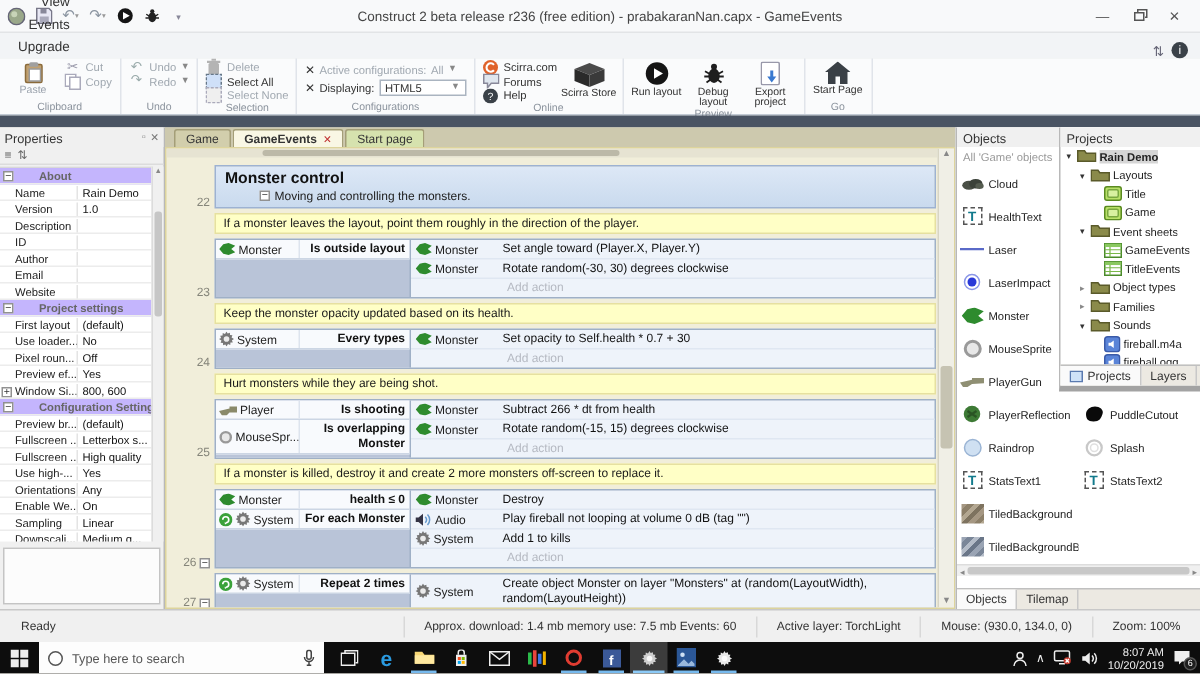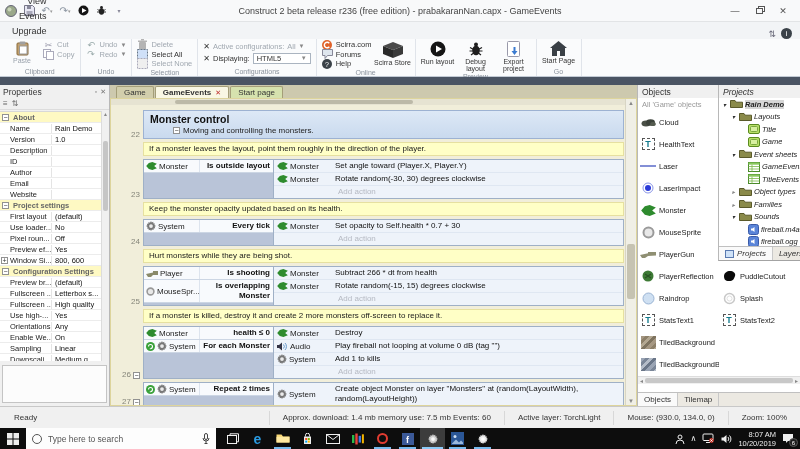--- a/index.html
+++ b/index.html
@@ -50,21 +50,21 @@
 
   
   .props { position:absolute; left:0; top:0; width:110px; height:321px; background:#f0f0f0; border-right:1px solid #b8b8b8; }
   .pheader { height:13px; display:flex; align-items:center; font-size:8.5px; color:#333; padding:0 3px; background:#f0f0f0; }
   .pheader .ph-ics { margin-left:auto; display:flex; gap:3px; font-size:7px; color:#777; }
   .ptoolbar { height:12px; display:flex; align-items:center; gap:4px; padding:0 3px; border-bottom:1px solid #dcdcdc; font-size:8px; color:#666; }
   .pgrid { position:absolute; left:0; top:26px; right:8px; height:250px; background:#fff; overflow:hidden; border-top:1px solid #d8d8d8; }
   .prow { display:flex; height:11px; border-bottom:1px solid #ececec; font-size:7.5px; align-items:center; white-space:nowrap; }
   .prow .pl { width:52px; padding:0 2px 0 10px; color:#222; overflow:hidden; border-right:1px solid #e4e4e4; }
   .prow .pv { flex:1; padding:0 3px; color:#111; overflow:hidden; }
-  .prow.section { background:#fef9c3; color:#666; font-weight:bold; padding-left:2px; gap:4px; }
+  .prow.section { background:#c4b5fd; color:#666; font-weight:bold; padding-left:2px; gap:17px; }
   .expbox { display:inline-flex; width:7px; height:7px; border:1px solid #919191; background:#fff; color:#333; font-size:7px; line-height:5px; align-items:center; justify-content:center; flex:none; font-weight:normal; }
   .pscroll { position:absolute; right:0; top:26px; width:8px; height:250px; background:#f0f0f0; border-left:1px solid #dcdcdc; font-size:5px; color:#888; text-align:center; }
   .pthumb { position:absolute; left:1px; top:30px; width:5px; height:70px; background:#c6c6c6; border-radius:2px; }
   .descbox { position:absolute; left:2px; right:2px; bottom:3px; height:38px; background:#fcfcfc; border:1px solid #c4c4c4; }
 
   
   .eventarea { position:absolute; left:110px; top:0; width:527px; height:321px; background:#cdc9ae; }
   .etabbar { height:13px; display:flex; align-items:flex-end; padding-left:6px; gap:1px; }
   .etab { font-size:8px; color:#333; background:#d2ceac; border:1px solid #a49e78; border-bottom:none; border-radius:2px 2px 0 0; padding:1px 7px; display:flex; gap:4px; align-items:center; }
   .etab.active { background:#f9f7e4; font-weight:bold; }
@@ -109,21 +109,21 @@
   .objitem { display:flex; align-items:center; gap:3px; height:22px; padding:0 2px; font-size:7.5px; color:#222; white-space:nowrap; overflow:hidden; }
   .oi { flex:none; display:inline-flex; align-items:center; justify-content:center; width:16px; }
   .ticon { display:inline-flex; width:13px; height:12px; border:1px dashed #555; background:#fff; color:#127a8c; font-weight:bold; font-size:9px; align-items:center; justify-content:center; }
   .tile { width:15px; height:13px; }
   .ohscroll { position:absolute; left:0; right:0; bottom:22px; height:8px; background:#f0f0f0; border-top:1px solid #ddd; font-size:6px; color:#888; display:flex; justify-content:space-between; align-items:center; padding:0 2px; }
   .ohthumb { flex:1; height:5px; margin:0 2px; background:#c8c8c8; border-radius:2px; }
   .ptabs { position:absolute; left:0; right:0; bottom:0; height:14px; background:#ece9e2; border-top:1px solid #c0c0c0; display:flex; }
   .ptab { font-size:8px; color:#333; padding:1px 6px; border-right:1px solid #c8c8c8; display:flex; align-items:center; gap:3px; }
   .ptab.active { background:#fafafa; }
 
-  .projpanel { position:absolute; right:0; top:0; width:82px; height:176px; background:#fff; border-left:1px solid #b8b8b8; border-bottom:1px solid #a3a3a3;font-style:italic; }
+  .projpanel { position:absolute; right:0; top:0; width:94px; height:176px; background:#fff; border-left:1px solid #b8b8b8; border-bottom:4px solid #a3a3a3; }
   .ptree { position:absolute; left:0; right:0; top:13px; bottom:14px; overflow:hidden; }
   .trow { display:flex; align-items:center; height:12.5px; font-size:7.5px; color:#222; white-space:nowrap; overflow:hidden; gap:2px; }
   .trow .arr { width:7px; font-size:6px; color:#555; flex:none; text-align:center; }
   .trow .ticn { flex:none; display:inline-flex; }
   .trow .tlabel { overflow:hidden; }
   .trow.bold .tlabel { font-weight:bold; }
   .trow.selected .tlabel { background:#d6d6d6; }
   .projtabs { position:absolute; left:0; right:0; bottom:0; height:14px; background:#ece9e2; border-top:1px solid #c0c0c0; display:flex; }
 
   
@@ -662,21 +662,21 @@
                     <div class="ccell">
                       <span class="obj">
                         <span class="ei">
                           <svg width="10" height="10" viewBox="0 0 16 16">
                             <path fill="#777" d="M8 0l1.2 2.2 2.4-.9.2 2.5 2.5.2-.9 2.4L16 8l-2.2 1.2.9 2.4-2.5.2-.2 2.5-2.4-.9L8 16l-1.2-2.2-2.4.9-.2-2.5-2.5-.2.9-2.4L0 8l2.2-1.2-.9-2.4 2.5-.2.2-2.5 2.4.9z"></path>
                             <circle cx="8" cy="8" r="3" fill="#fff" fill-opacity=".85"></circle>
                           </svg>
                         </span>
                         <span>System</span>
                       </span>
-                      <span class="ctext">Every tick</span>
+                      <span class="ctext">Every types</span>
                     </div>
                     <div class="cfill"></div>
                   </div>
                   <div class="acts">
                     <div class="arow">
                       <span class="aobj">
                         <span class="ei">
                           <svg width="11" height="8" viewBox="0 0 12 9">
                             <path d="M0 4.5 L3 1 L7 0 L12 2 L9 4.5 L12 7 L7 9 L3 8 Z" fill="#2e8b2e"></path>
                           </svg>

